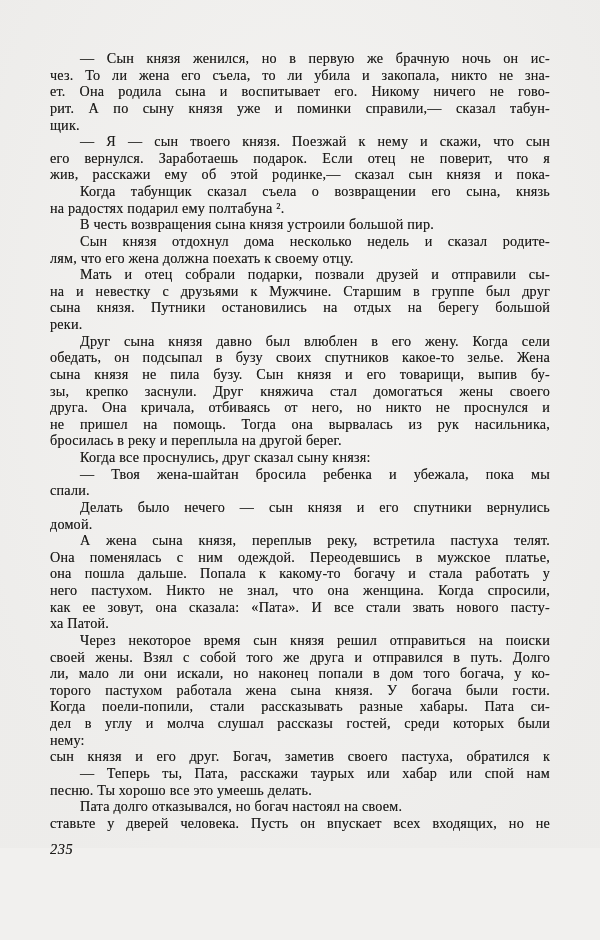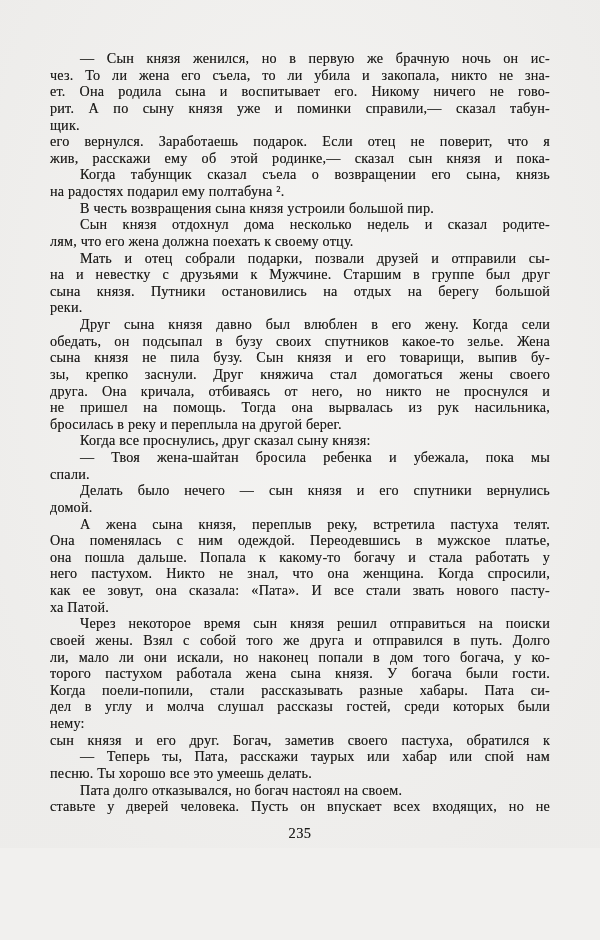--- a/index.html
+++ b/index.html
@@ -37,39 +37,41 @@
   }
   .line.end {
     text-align-last: left;
   }
   .line.indent {
     text-indent: 30px;
   }
   .page-number {
     margin-top: 10px;
     width: 500px;
-    text-align: center;
+    text-align: left;
     font-size: 14.4px;
     letter-spacing: 0.5px;
     text-shadow: 0 0 0.4px rgba(20,18,16,0.55);
+    font-style: italic;
   }
 </style>
 </head>
 <body>
 
 <div class="page">
   <div class="text-block" id="text-block">
       <div class="paragraph">
         <div class="line indent">— Сын князя женился, но в первую же брачную ночь он ис-</div>
         <div class="line">чез. То ли жена его съела, то ли убила и закопала, никто не зна-</div>
         <div class="line">ет. Она родила сына и воспитывает его. Никому ничего не гово-</div>
         <div class="line">рит. А по сыну князя уже и поминки справили,— сказал табун-</div>
         <div class="line end">щик.</div>
       </div>
       <div class="paragraph">
+        <div class="line indent">— Я — сын твоего князя. Поезжай к нему и скажи, что сын</div>
         <div class="line">его вернулся. Заработаешь подарок. Если отец не поверит, что я</div>
         <div class="line">жив, расскажи ему об этой родинке,— сказал сын князя и пока-</div>
       </div>
       <div class="paragraph">
         <div class="line indent">Когда табунщик сказал съела о возвращении его сына, князь</div>
         <div class="line end">на радостях подарил ему полтабуна ².</div>
       </div>
       <div class="paragraph">
         <div class="line indent end">В честь возвращения сына князя устроили большой пир.</div>
       </div>

